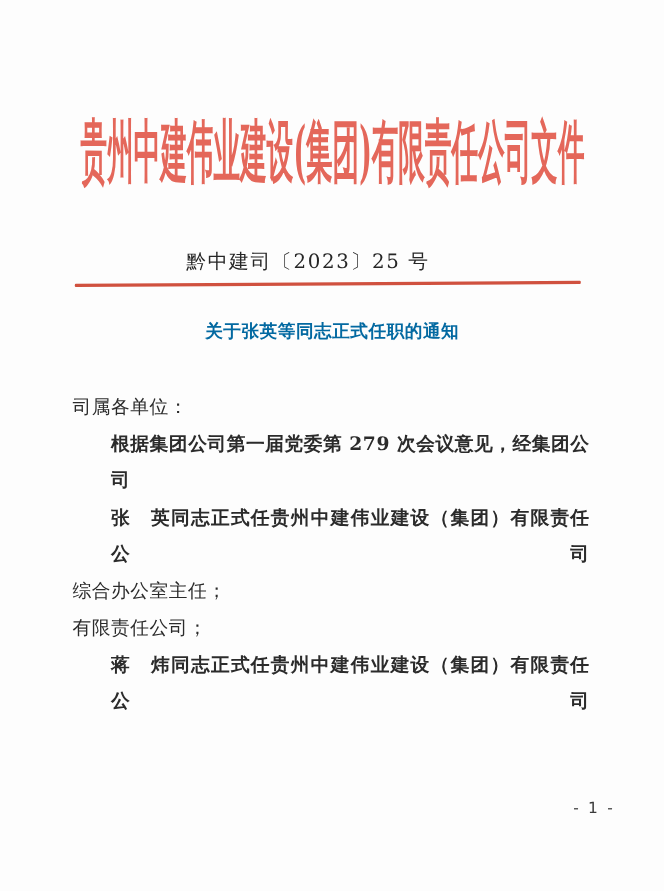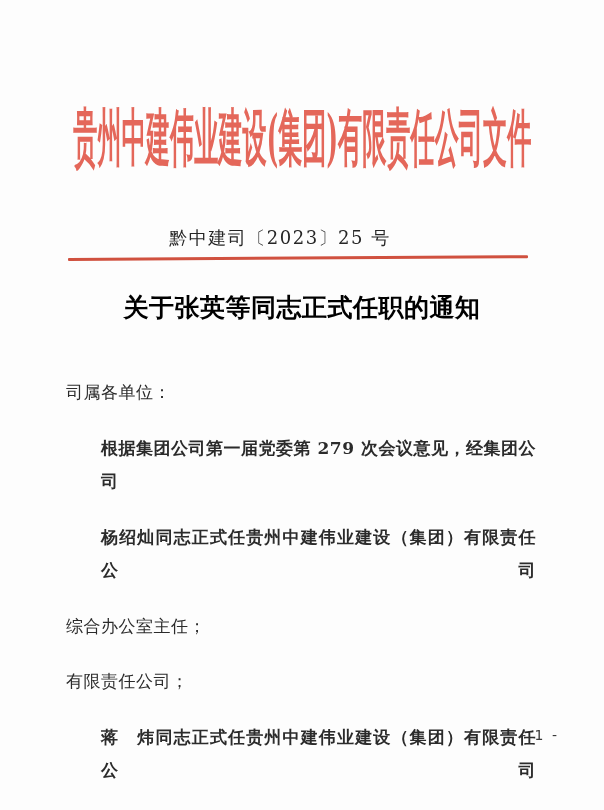--- a/index.html
+++ b/index.html
@@ -64,40 +64,39 @@
     transform-origin: left center;
   }
 
   
   .doc-title {
     position: absolute;
     top: 291px;
     left: 0;
     width: 604px;
     text-align: center;
-    font-size: 25px;
+    font-size: 16px;
     font-weight: bold;
-    color: #000000;
+    color: #0369a1;
     letter-spacing: 0.5px;
   }
 
   
   .doc-body {
     position: absolute;
     top: 354px;
     left: 66px;
     width: 470px;
     font-size: 17px;
     line-height: 33.5px;
     color: #2b2b2b;
     letter-spacing: 0.5px;
   }
   .doc-body .line {
     min-height: 33.5px;
-    margin-top: 22px;
   }
   .doc-body .indent {
     padding-left: 35px;
     font-weight: bold;
   }
   .doc-body .fill {
     text-align: justify;
     text-align-last: justify;
   }
 
@@ -123,21 +122,21 @@
 
   <div class="doc-number">黔中建司〔2023〕25 号</div>
 
   <div class="red-line" style="background: rgb(208, 81, 63);"></div>
 
   <div class="doc-title">关于张英等同志正式任职的通知</div>
 
   <div class="doc-body">
     <div class="line">司属各单位：</div>
     <div class="line indent fill">根据集团公司第一届党委第 279 次会议意见，经集团公司</div>
-    <div class="line indent fill">杨绍灿同志正式任贵州中建伟业建设（集团）有限责任公司</div>
+    <div class="line indent fill">张　英同志正式任贵州中建伟业建设（集团）有限责任公司</div>
     <div class="line">综合办公室主任；</div>
     <div class="line">有限责任公司；</div>
     <div class="line indent fill">蒋　炜同志正式任贵州中建伟业建设（集团）有限责任公司</div>
 
   </div>
 
   <div class="page-number">- 1 -</div>
 
 </div>
 

